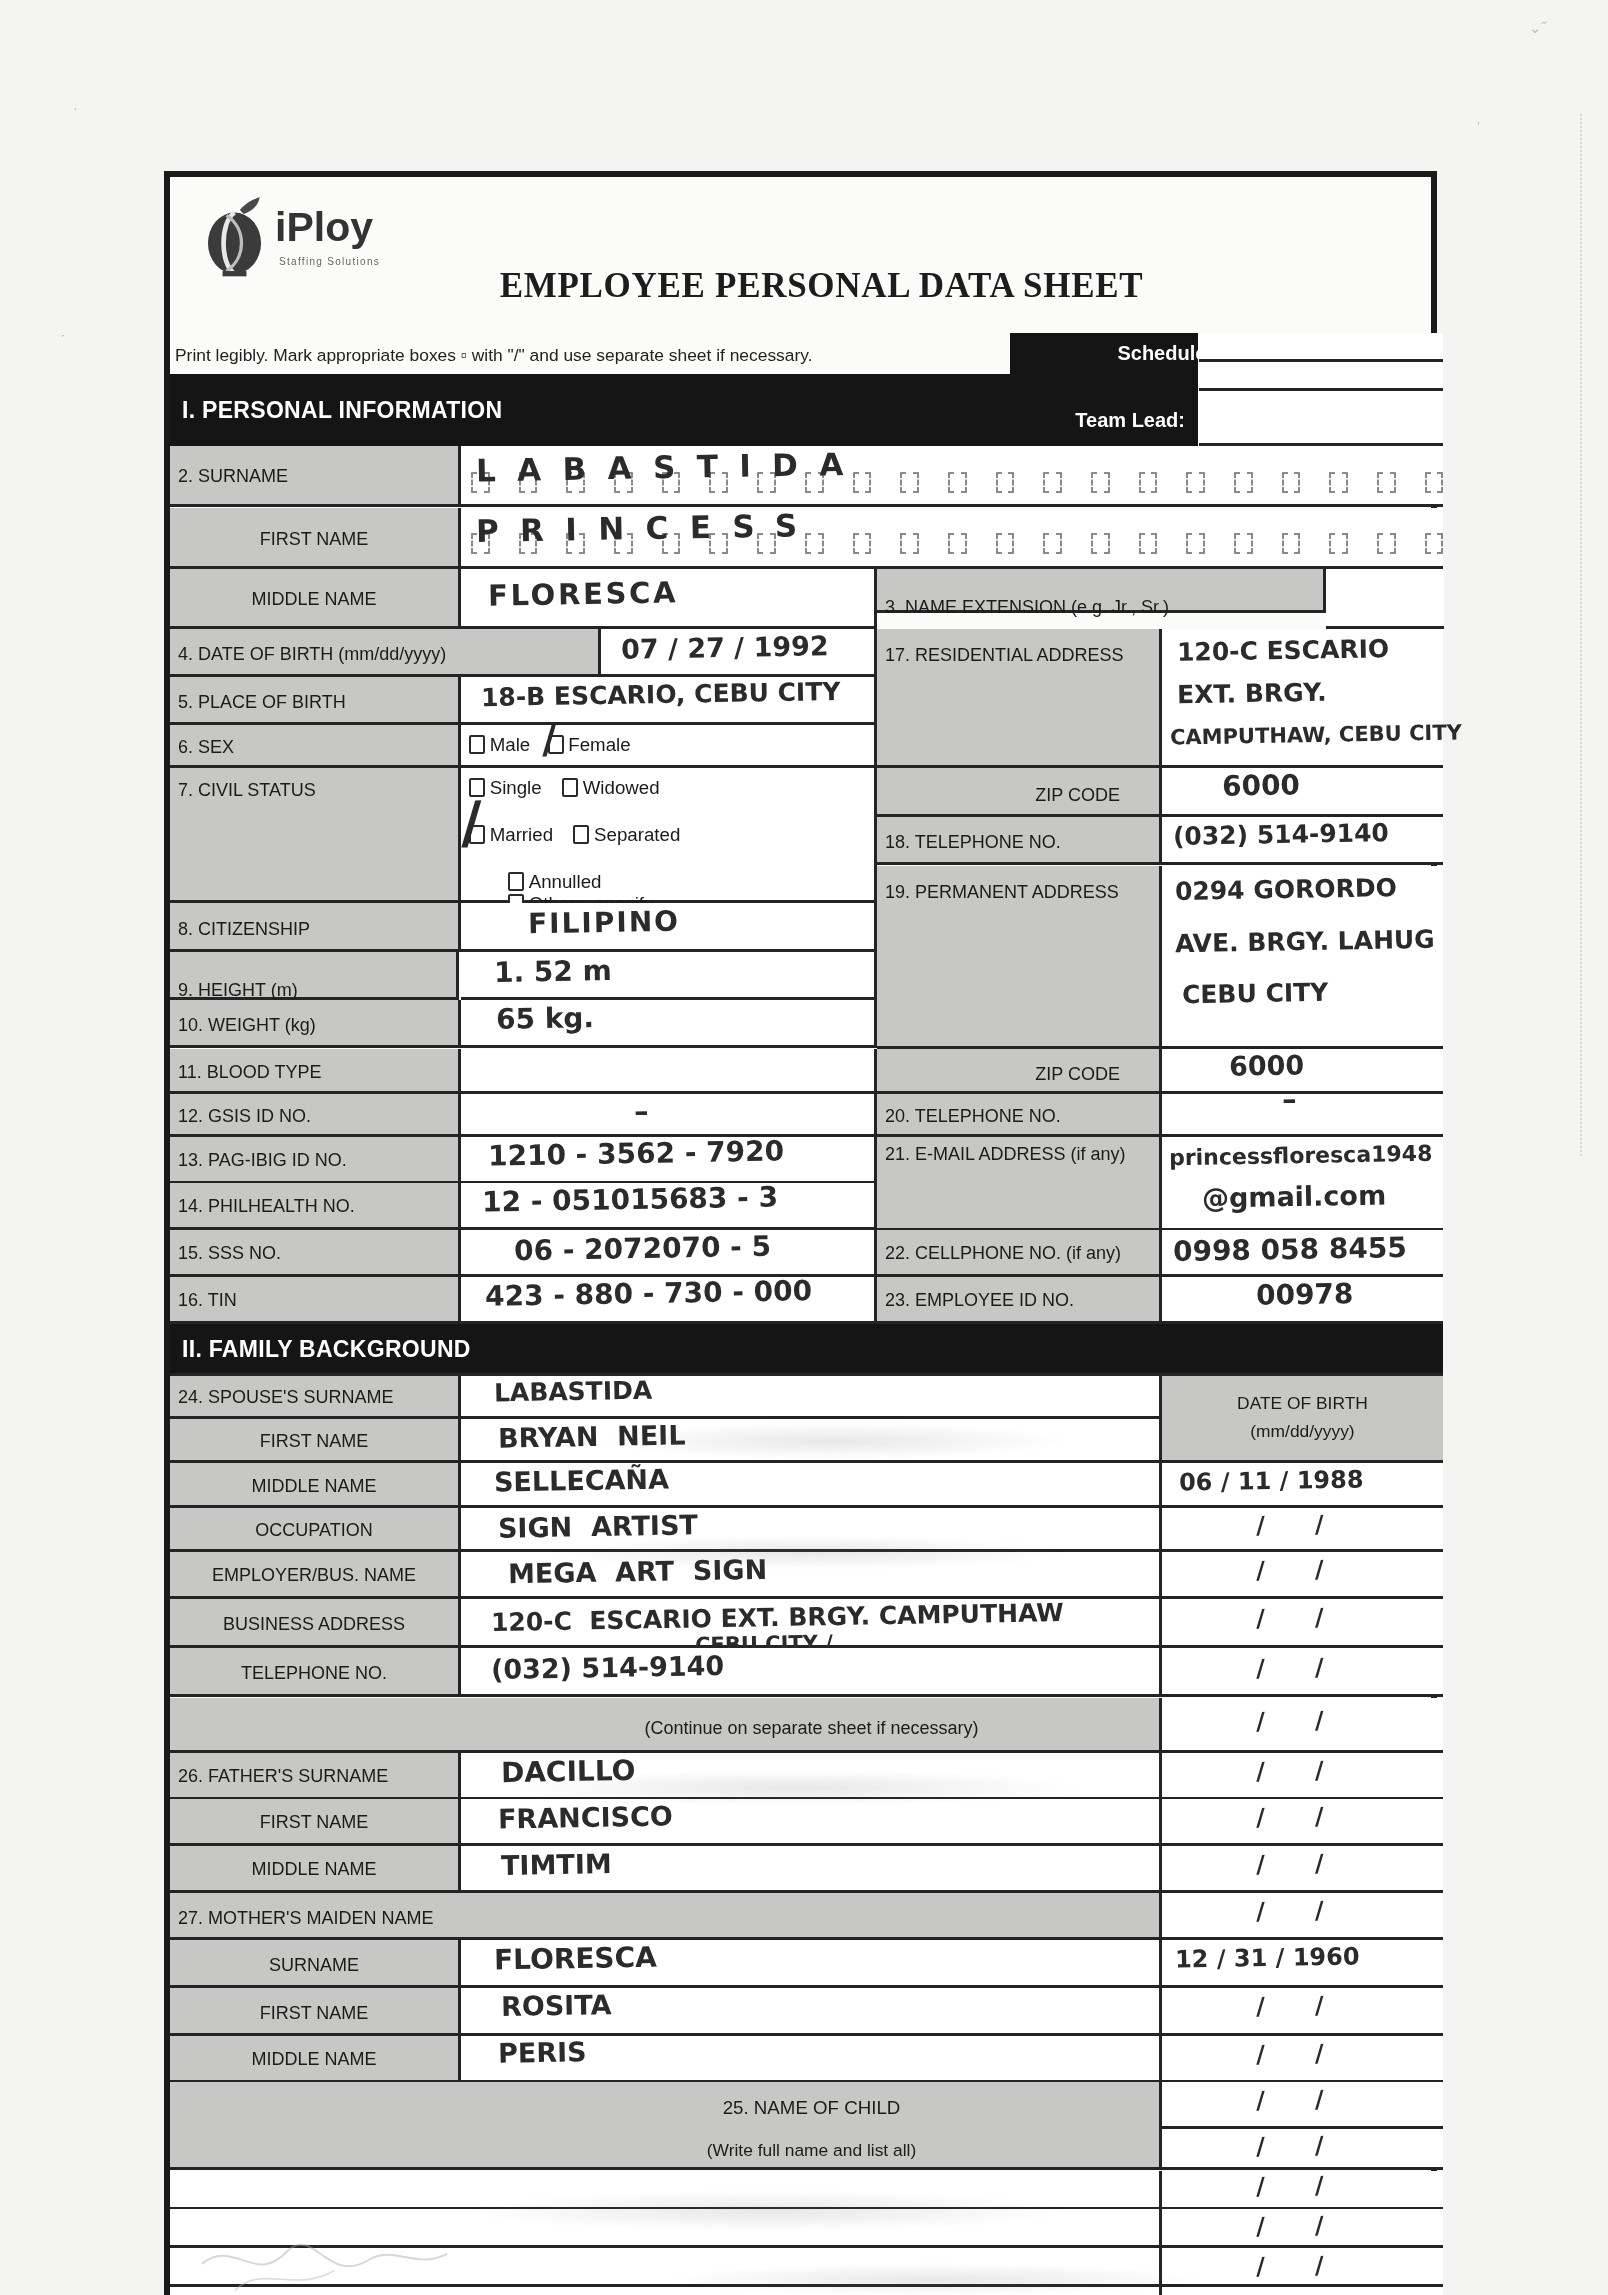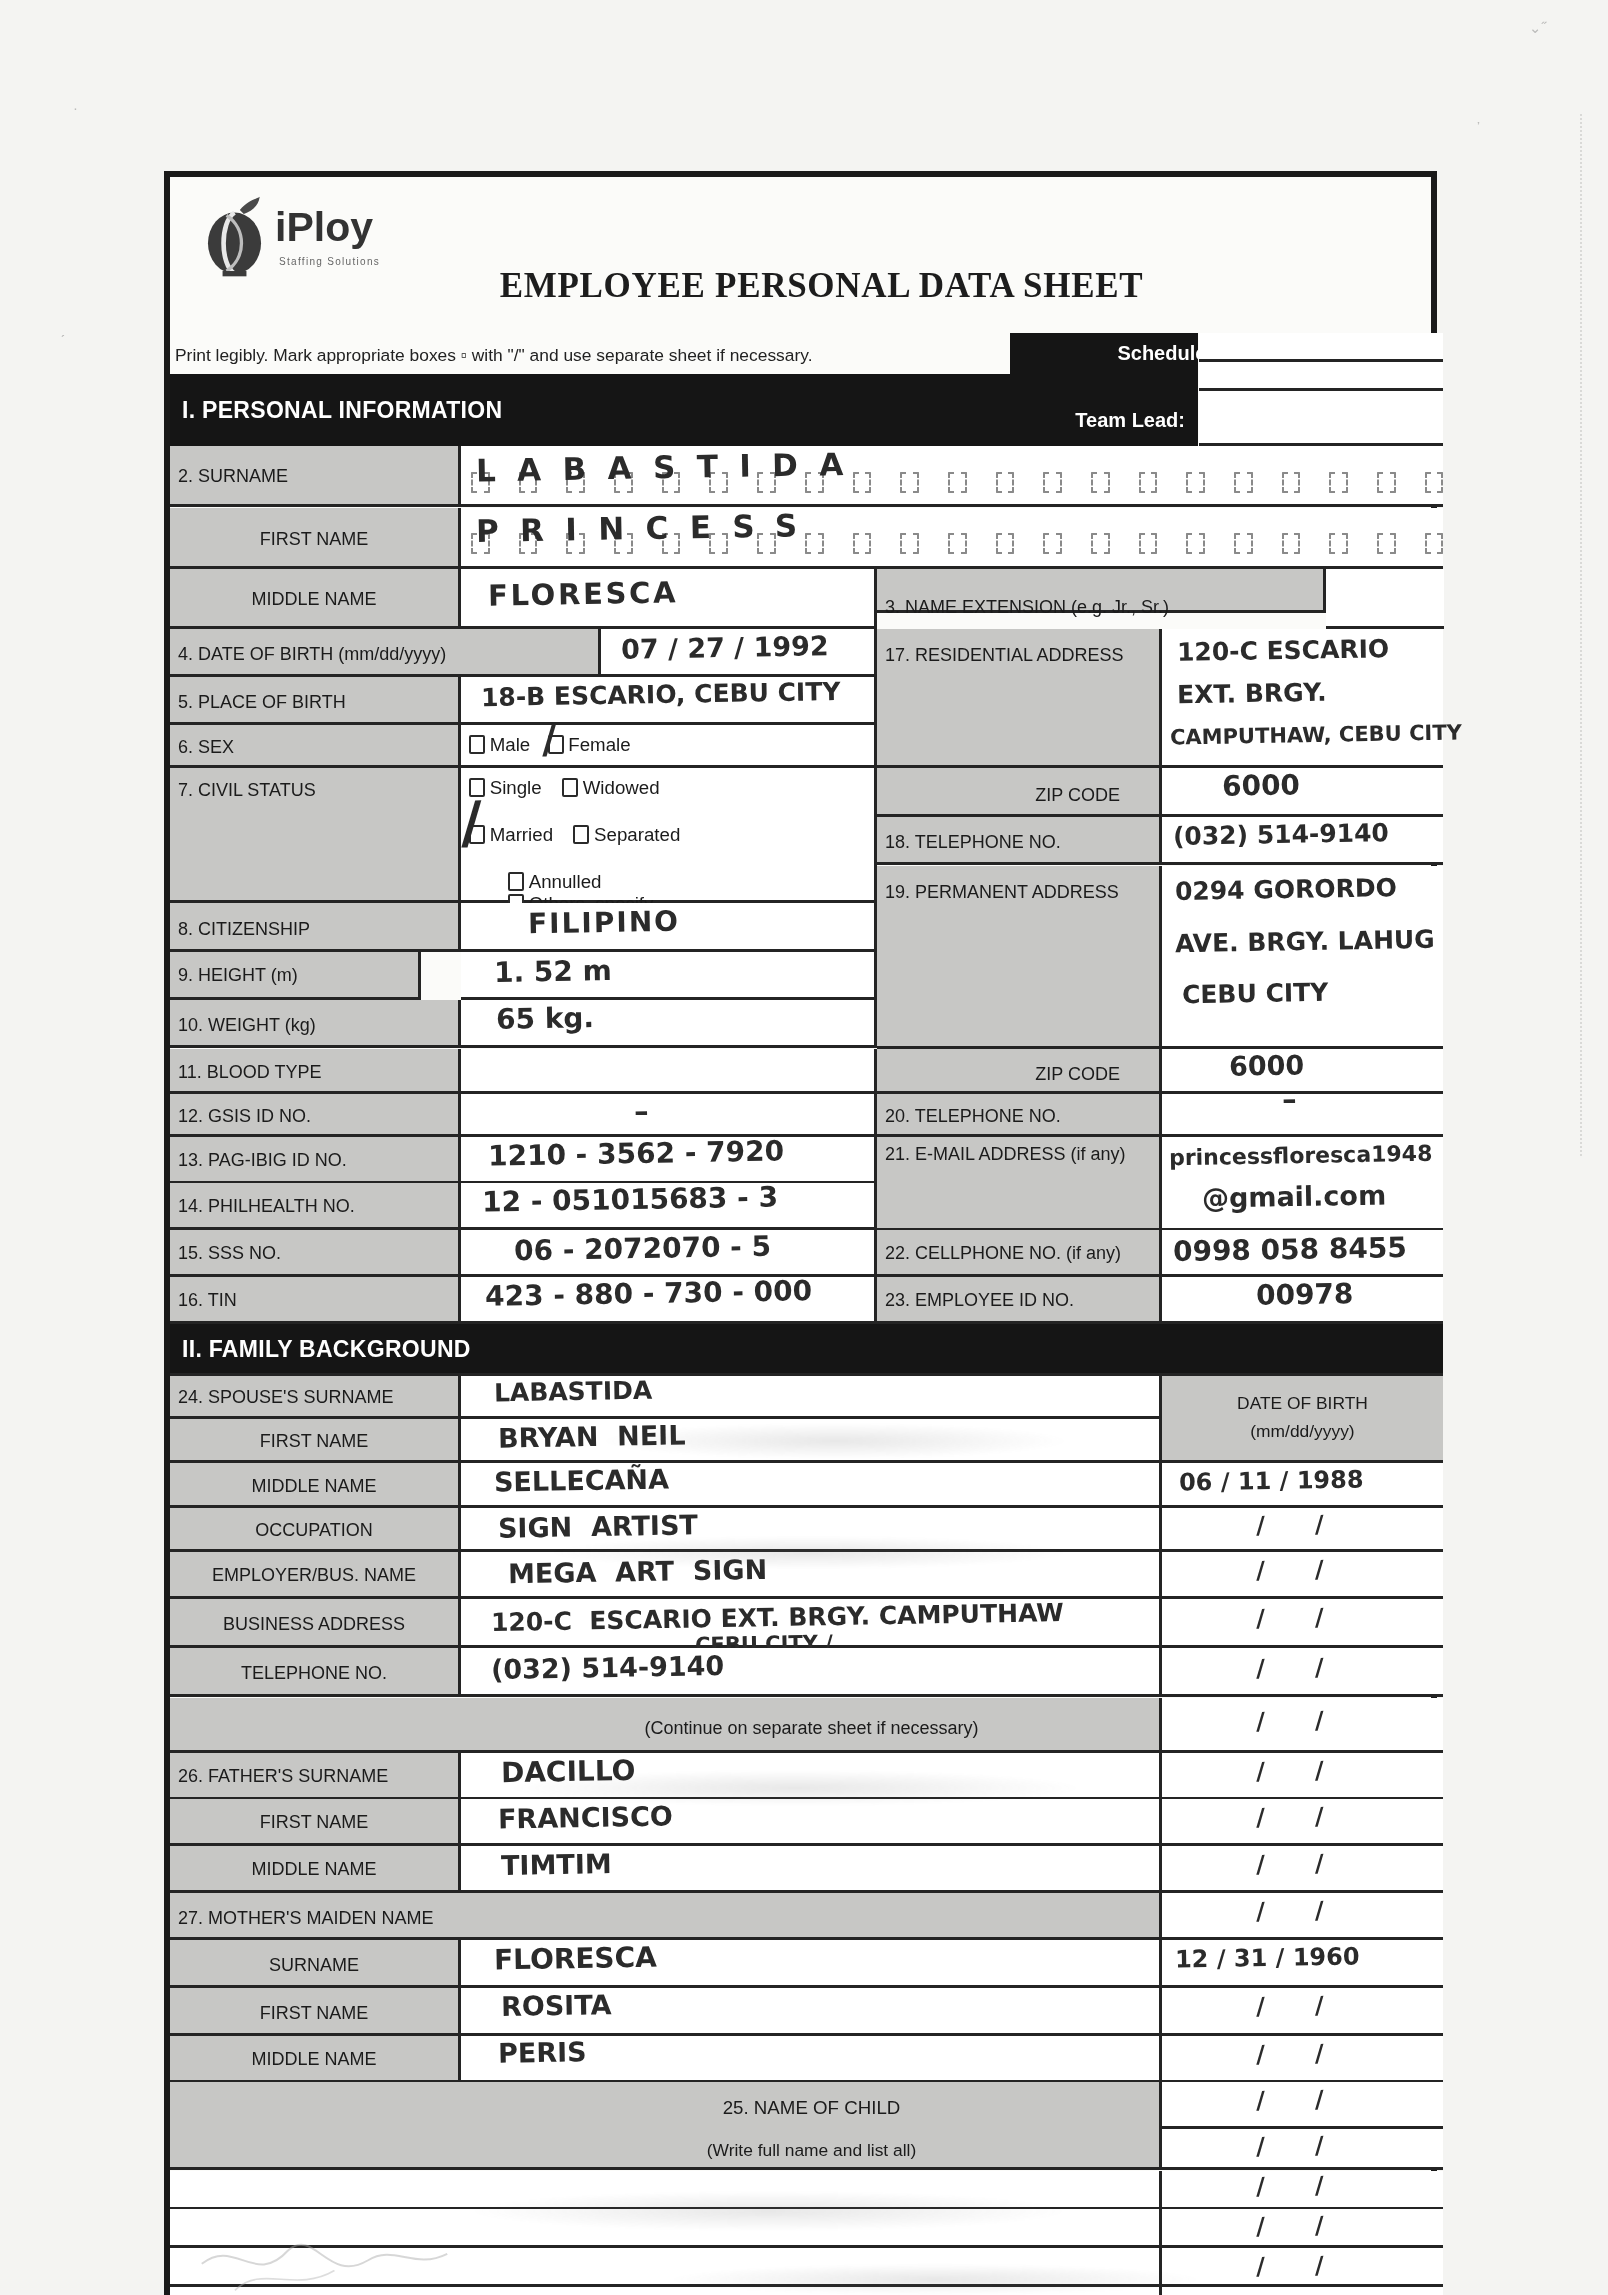--- a/index.html
+++ b/index.html
@@ -191,21 +191,21 @@
   <div class="cell gray lbl" style="left:877px;top:866px;width:285px;height:183px;padding-top:16px;">19. PERMANENT ADDRESS</div>
   <div class="cell noR" style="left:1162px;top:866px;width:281px;height:183px;"></div>
   <div class="hw" style="left:1175px;top:875px;font-size:25px;">0294 GORORDO</div>
   <div class="hw" style="left:1175px;top:927px;font-size:25px;">AVE. BRGY. LAHUG</div>
   <div class="hw" style="left:1182px;top:979px;font-size:25px;">CEBU CITY</div>
 
   <div class="cell gray lbl" style="left:170px;top:903px;width:291px;height:49px;padding-top:16px;">8. CITIZENSHIP</div>
   <div class="cell" style="left:461px;top:903px;width:416px;height:49px;"></div>
   <div class="hw" style="left:528px;top:906px;font-size:28px;letter-spacing:2px;">FILIPINO</div>
 
-  <div class="cell gray lbl" style="left:170px;top:952px;width:251px;height:48px;padding-top:13px;">9. HEIGHT (m)</div>
+  <div class="cell gray lbl" style="left:170px;top:952px;width:289px;height:48px;padding-top:28px;">9. HEIGHT (m)</div>
   <div class="cell" style="left:461px;top:952px;width:416px;height:48px;"></div>
   <div class="hw" style="left:494px;top:955px;font-size:28px;">1. 52 m</div>
 
   <div class="cell gray lbl" style="left:170px;top:1000px;width:291px;height:48px;padding-top:14.7px;">10. WEIGHT (kg)</div>
   <div class="cell" style="left:461px;top:1000px;width:416px;height:48px;"></div>
   <div class="hw" style="left:496px;top:1002px;font-size:28px;">65 kg.</div>
 
   <div class="cell gray lbl" style="left:170px;top:1049px;width:291px;height:45px;padding-top:13.4px;">11. BLOOD TYPE</div>
   <div class="cell" style="left:461px;top:1049px;width:416px;height:45px;"></div>
 

